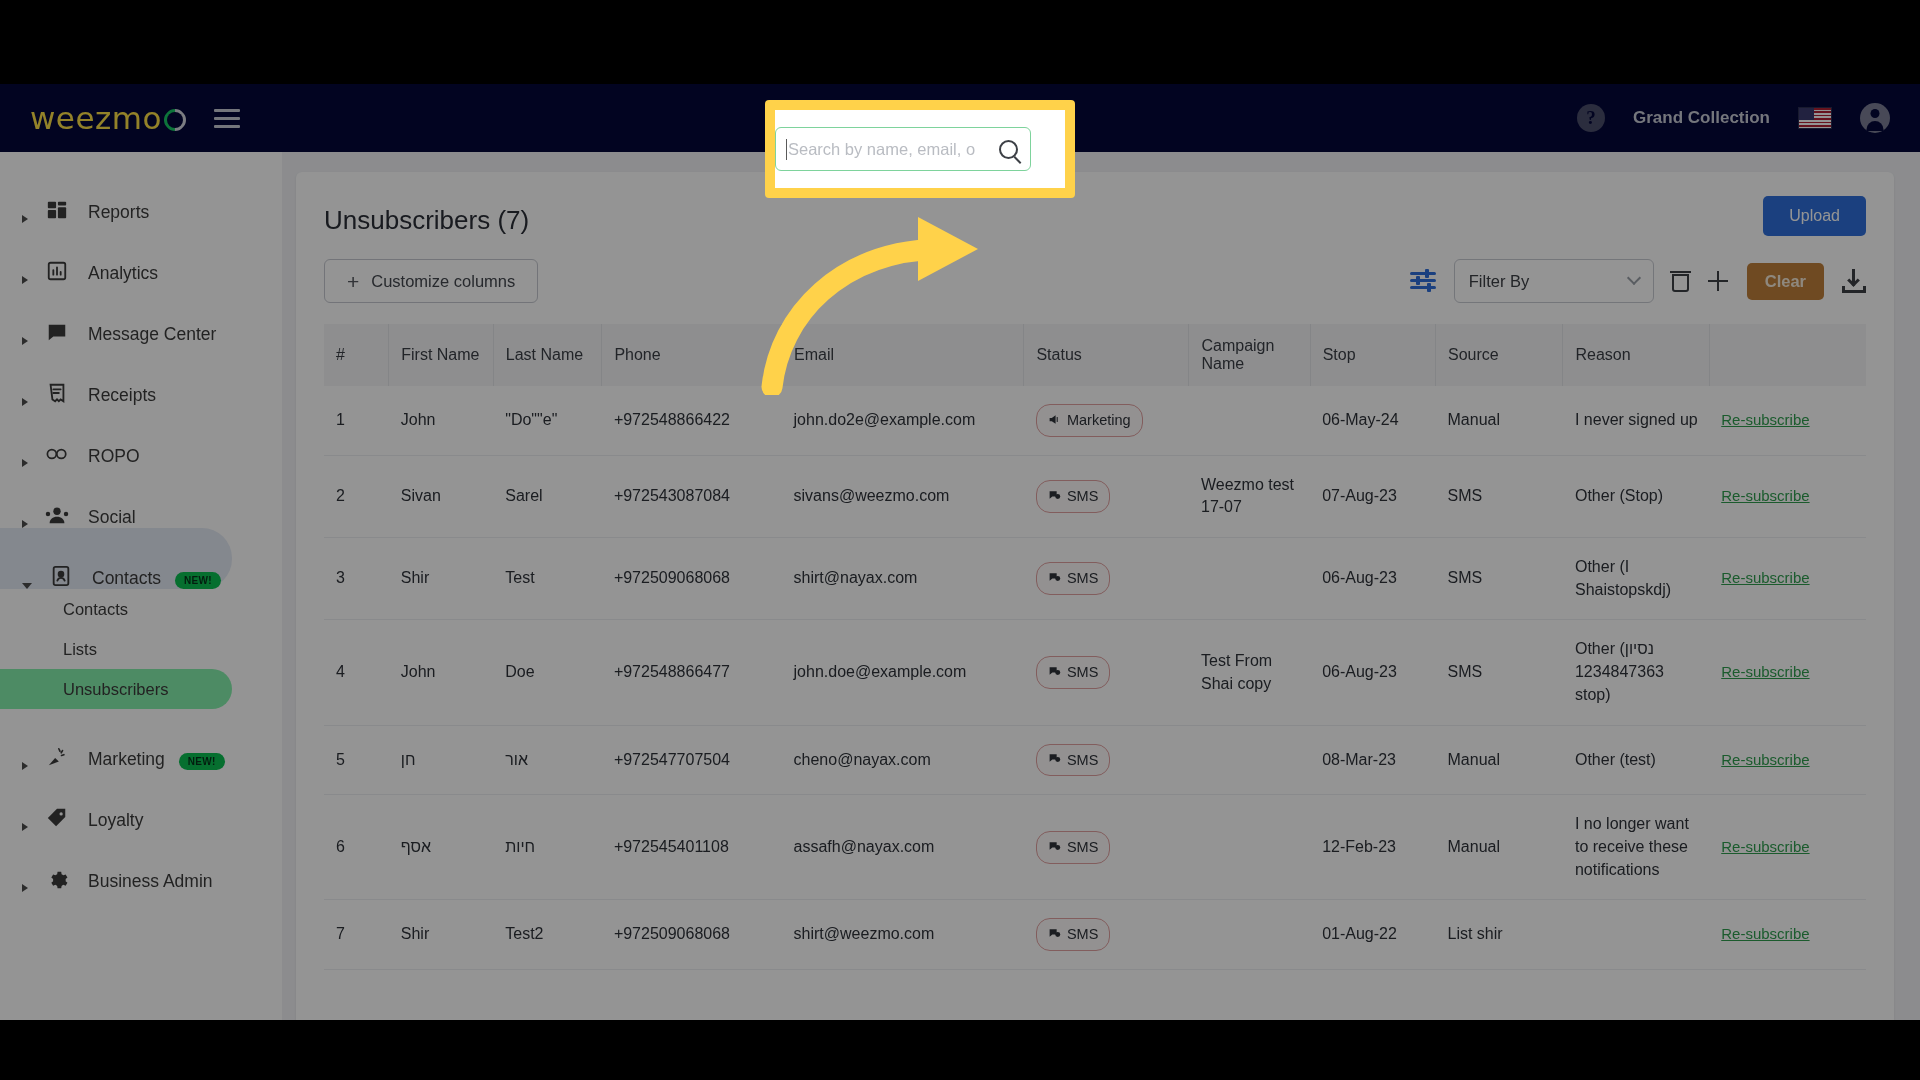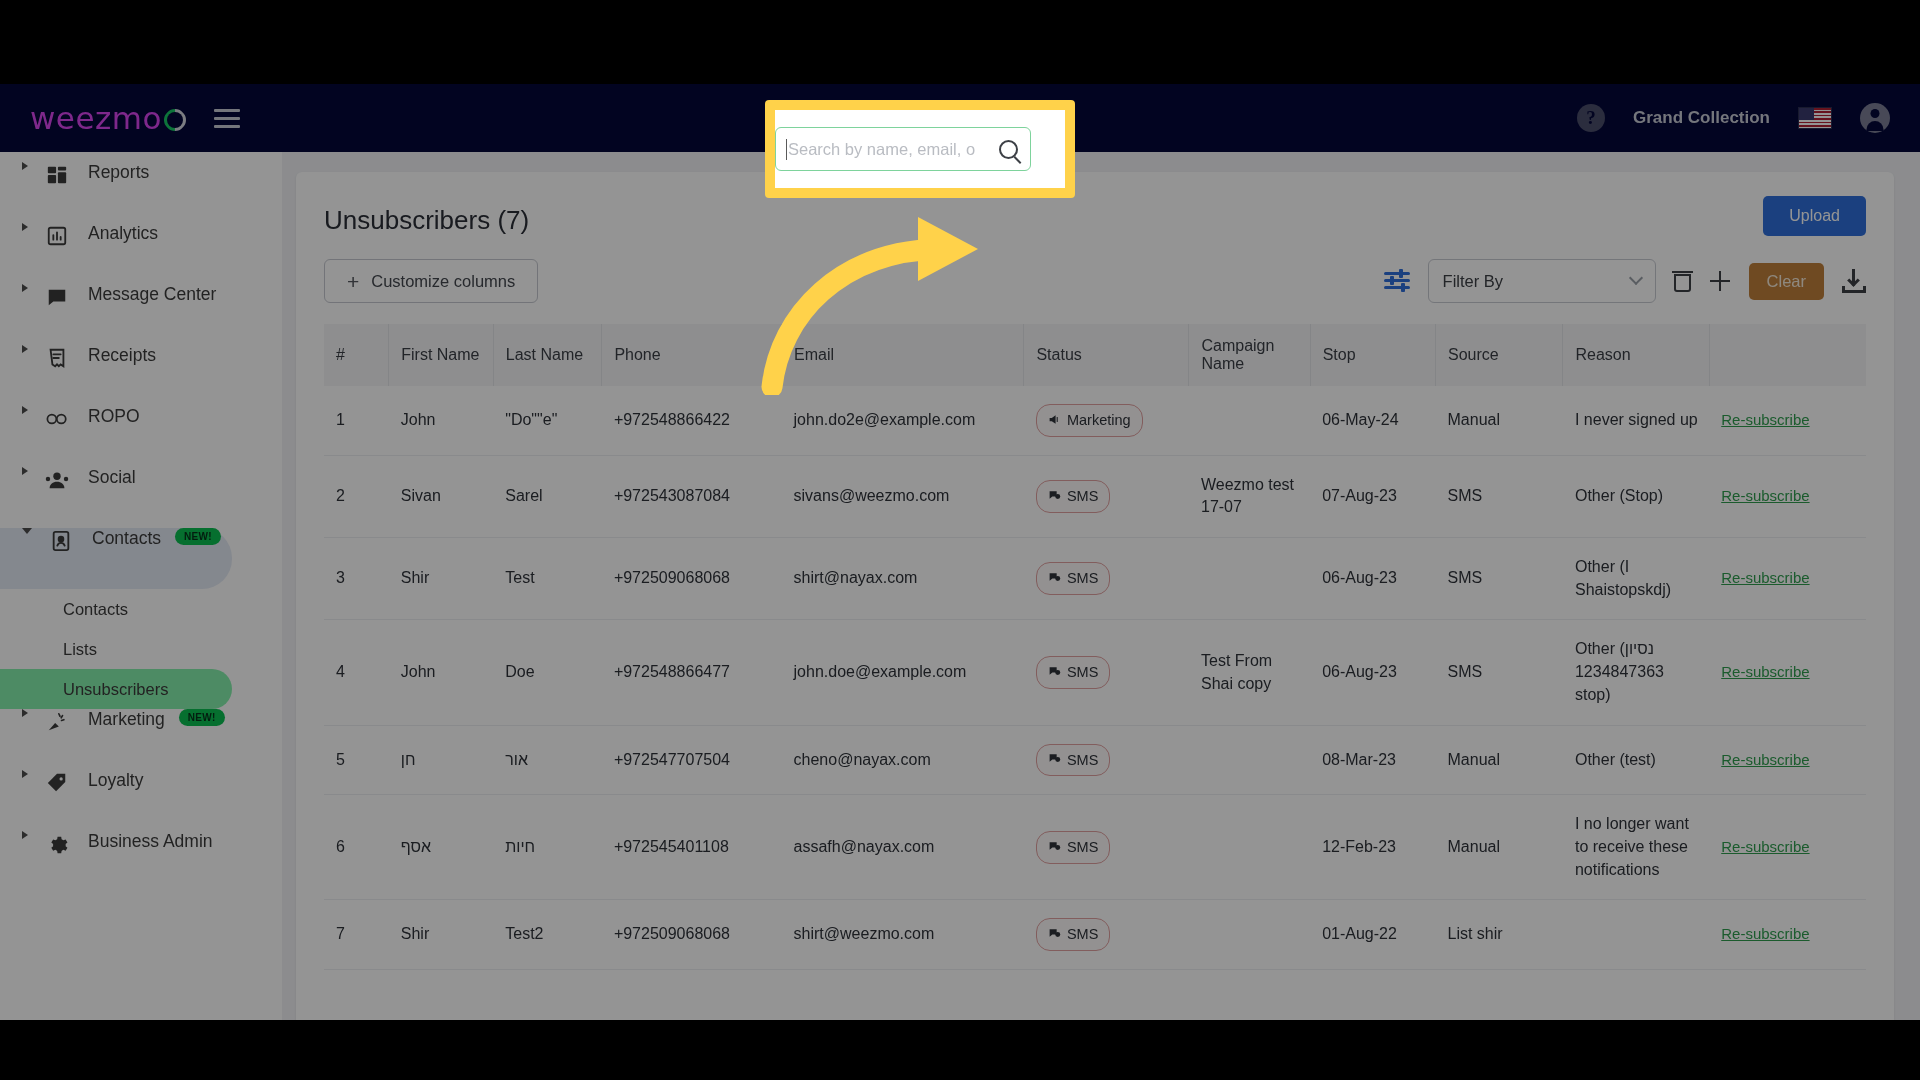--- a/index.html
+++ b/index.html
@@ -37,21 +37,21 @@
     background: #04073a;
     display: flex; align-items: center;
     z-index: 30;
   }
   .logo-wrap {
     display: flex; align-items: center;
     margin-left: 30px;
   }
   .logo-text {
     font-size: 31px; letter-spacing: .5px;
-    color: #d946ef; font-weight: 400;
+    color: #fde047; font-weight: 400;
     font-family: "DejaVu Sans", sans-serif;
   }
   .logo-arc {
     display: inline-block;
     width: 22px; height: 22px;
     border: 3px solid #d5d8e0;
     border-radius: 50%;
     border-left-color: #17c964;
     border-bottom-color: #17c964;
     margin-left: 2px;
@@ -107,21 +107,21 @@
   
   .sidebar {
     position: absolute; top: 152px; left: 0;
     width: 282px; height: 868px;
     background: #ffffff;
     padding-top: 10px;
     z-index: 20;
   }
   .nav-item {
     height: 61px;
-    display: flex; align-items: flex-start;
+    display: flex; align-items: flex-end;
     padding-left: 22px;
     cursor: pointer;
     position: relative;
   }
   .nav-item.active {
     background: #e4eaf5;
     border-top-right-radius: 30px;
     border-bottom-right-radius: 30px;
     margin-right: 50px;
   }
@@ -262,21 +262,21 @@
   .sliders-icon i:nth-child(2){ top: 9px; }
   .sliders-icon i:nth-child(3){ top: 16px; }
   .sliders-icon b {
     position:absolute; width:4px; height:9px; background:#2f6fdb; border-radius:1px;
   }
   .sliders-icon b:nth-of-type(1){ top:-1px; left: 15px; }
   .sliders-icon b:nth-of-type(2){ top: 6px; left: 6px; }
   .sliders-icon b:nth-of-type(3){ top: 13px; left: 17px; }
 
   .filter-select {
-    width: 228px; height: 44px;
+    width: 200px; height: 44px;
     border: 1px solid #c9ccd3; border-radius: 6px;
     display: flex; align-items: center;
     padding: 0 14px; font-size: 16.5px; color: #3d4046;
     cursor: pointer; background:#fff;
   }
   .chev {
     margin-left: auto;
     width: 10px; height: 10px;
     border-right: 2px solid #9aa0a8; border-bottom: 2px solid #9aa0a8;
     transform: rotate(45deg); position: relative; top: -3px;
@@ -299,20 +299,21 @@
   .plus-icon::before, .plus-icon::after {
     content:''; position:absolute; background:#3d4046;
   }
   .plus-icon::before { left: 10px; top: 1px; width: 2px; height: 20px; }
   .plus-icon::after  { top: 10px; left: 1px; height: 2px; width: 20px; }
   .clear-btn {
     background: #c0803c; color: #f5ead9;
     border: none; border-radius: 5px;
     padding: 9px 18px; font-size: 16.5px; cursor: pointer;
     font-family: "Liberation Sans", sans-serif;
+    font-weight: bold;
   }
   .dl-icon { width: 24px; height: 24px; position: relative; }
   .dl-icon i {
     position:absolute; left: 10px; top: 0; width: 3px; height: 14px; background:#3d4046;
   }
   .dl-icon b {
     position:absolute; left: 5px; top: 9px; width: 13px; height: 13px;
     border-right: 3px solid #3d4046; border-bottom: 3px solid #3d4046;
     transform: rotate(45deg) skew(0deg,0deg);
     width: 9px; height: 9px; left: 6.5px; top: 7px;

